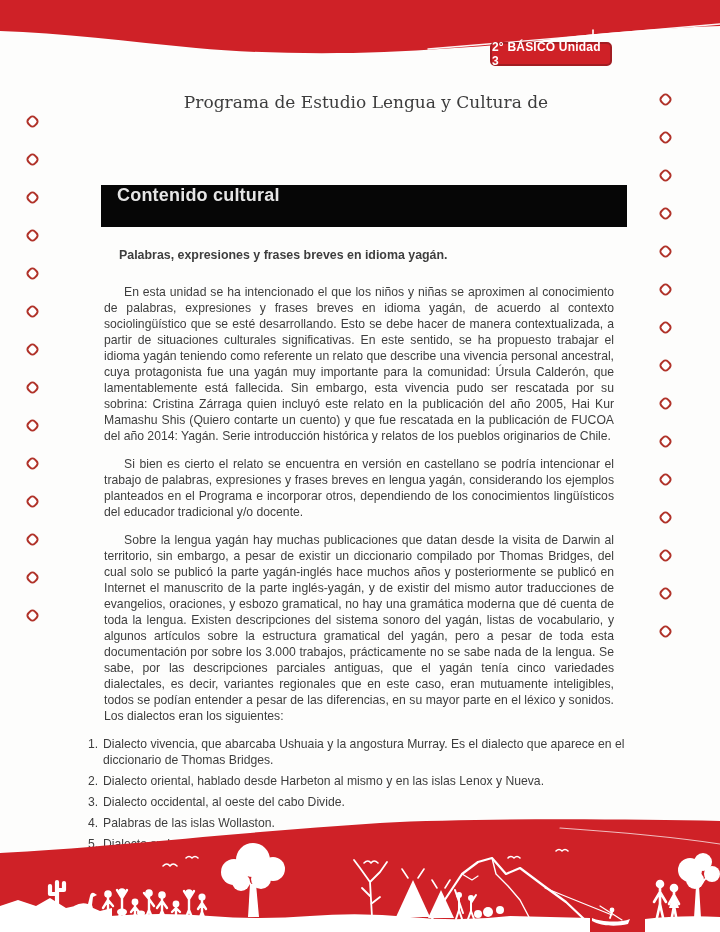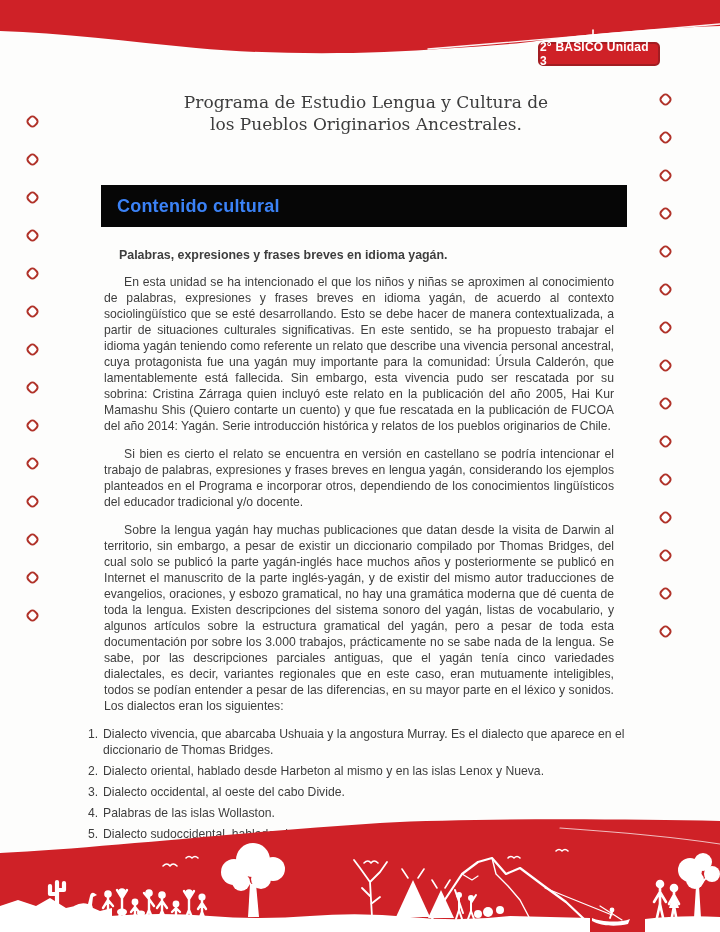--- a/index.html
+++ b/index.html
@@ -15,21 +15,21 @@
     background:#fdfdfc;overflow:hidden;
     font-family:"Liberation Sans",sans-serif;
   }
   
   .top-band{position:absolute;top:0;left:0;width:720px;height:70px;display:block;}
   .f-red{fill:var(--red);}
   .f-white{fill:#ffffff;}
   .s-white{stroke:#ffffff;fill:none;stroke-linecap:round;stroke-linejoin:round;}
   
   .unit-badge{
-    position:absolute;left:538px;top:42px;width:122px;height:24px;
+    position:absolute;left:490px;top:42px;width:122px;height:24px;
     background:var(--red);border:2px solid var(--dark-red);border-radius:5px;
     box-sizing:border-box;color:#fff;font-size:12px;font-weight:bold;
     display:flex;align-items:center;justify-content:center;letter-spacing:.2px;
     z-index:3;
   }
   
   .title{
     position:absolute;top:91px;left:0;right:0;text-align:center;
     font-family:"DejaVu Serif","Liberation Serif",serif;
     font-size:17px;line-height:22px;color:#3d3d3d;z-index:2;margin-left:12px;
@@ -41,30 +41,30 @@
   .orn-right{left:660px;top:94px;}
   .orn{
     width:7px;height:7px;background:#fff;
     border:2.7px solid var(--ornament-red);
     border-radius:38%;
     transform:rotate(45deg);
   }
   
   .banner{
     position:absolute;left:101px;top:185px;width:526px;height:42px;
-    background:var(--banner-black);color:#3b82f6;
-    display:flex;align-items:center;box-sizing:border-box;padding-left:16px;
+    background:var(--banner-black);color:#e5e5e5;
+    display:flex;align-items:flex-start;box-sizing:border-box;padding-left:16px;
     font-size:18px;font-weight:bold;letter-spacing:.2px;z-index:2;
   }
   
   .content{
     position:absolute;left:104px;top:247px;width:526px;
     color:var(--text);font-size:12.2px;line-height:16px;z-index:1;
   }
-  .subtitle{font-weight:bold;font-size:12.4px;padding-left:15px;margin:0 0 11px 0;}
+  .subtitle{font-weight:bold;font-size:12.4px;padding-left:15px;margin:0 0 21px 0;}
   .content p{margin:0 16px 12px 0;text-align:justify;text-indent:20px;}
   .dlist{margin-left:-16px;margin-top:2px;}
   .li{display:flex;margin-bottom:5px;}
   .li .num{flex:none;width:15px;}
   .li .txt{flex:1;}
   
   .footer-art{position:absolute;left:0;bottom:0;width:720px;height:114px;display:block;z-index:2;}
 </style>
 </head>
 <body>
@@ -78,21 +78,20 @@
       <path class="s-white" style="stroke-width:1.6" d="M593,30 L593,44"></path>
     </g>
   </svg>
 
   <div class="unit-badge">
     <span>2° BÁSICO Unidad 3</span>
   </div>
 
   <div class="title">
     <div>Programa de Estudio Lengua y Cultura de</div>
-    <div>los Pueblos Originarios Ancestrales.</div>
   </div>
 
   <div class="orn-col orn-left">
     <span class="orn"></span>
     <span class="orn"></span>
     <span class="orn"></span>
     <span class="orn"></span>
     <span class="orn"></span>
     <span class="orn"></span>
     <span class="orn"></span>

